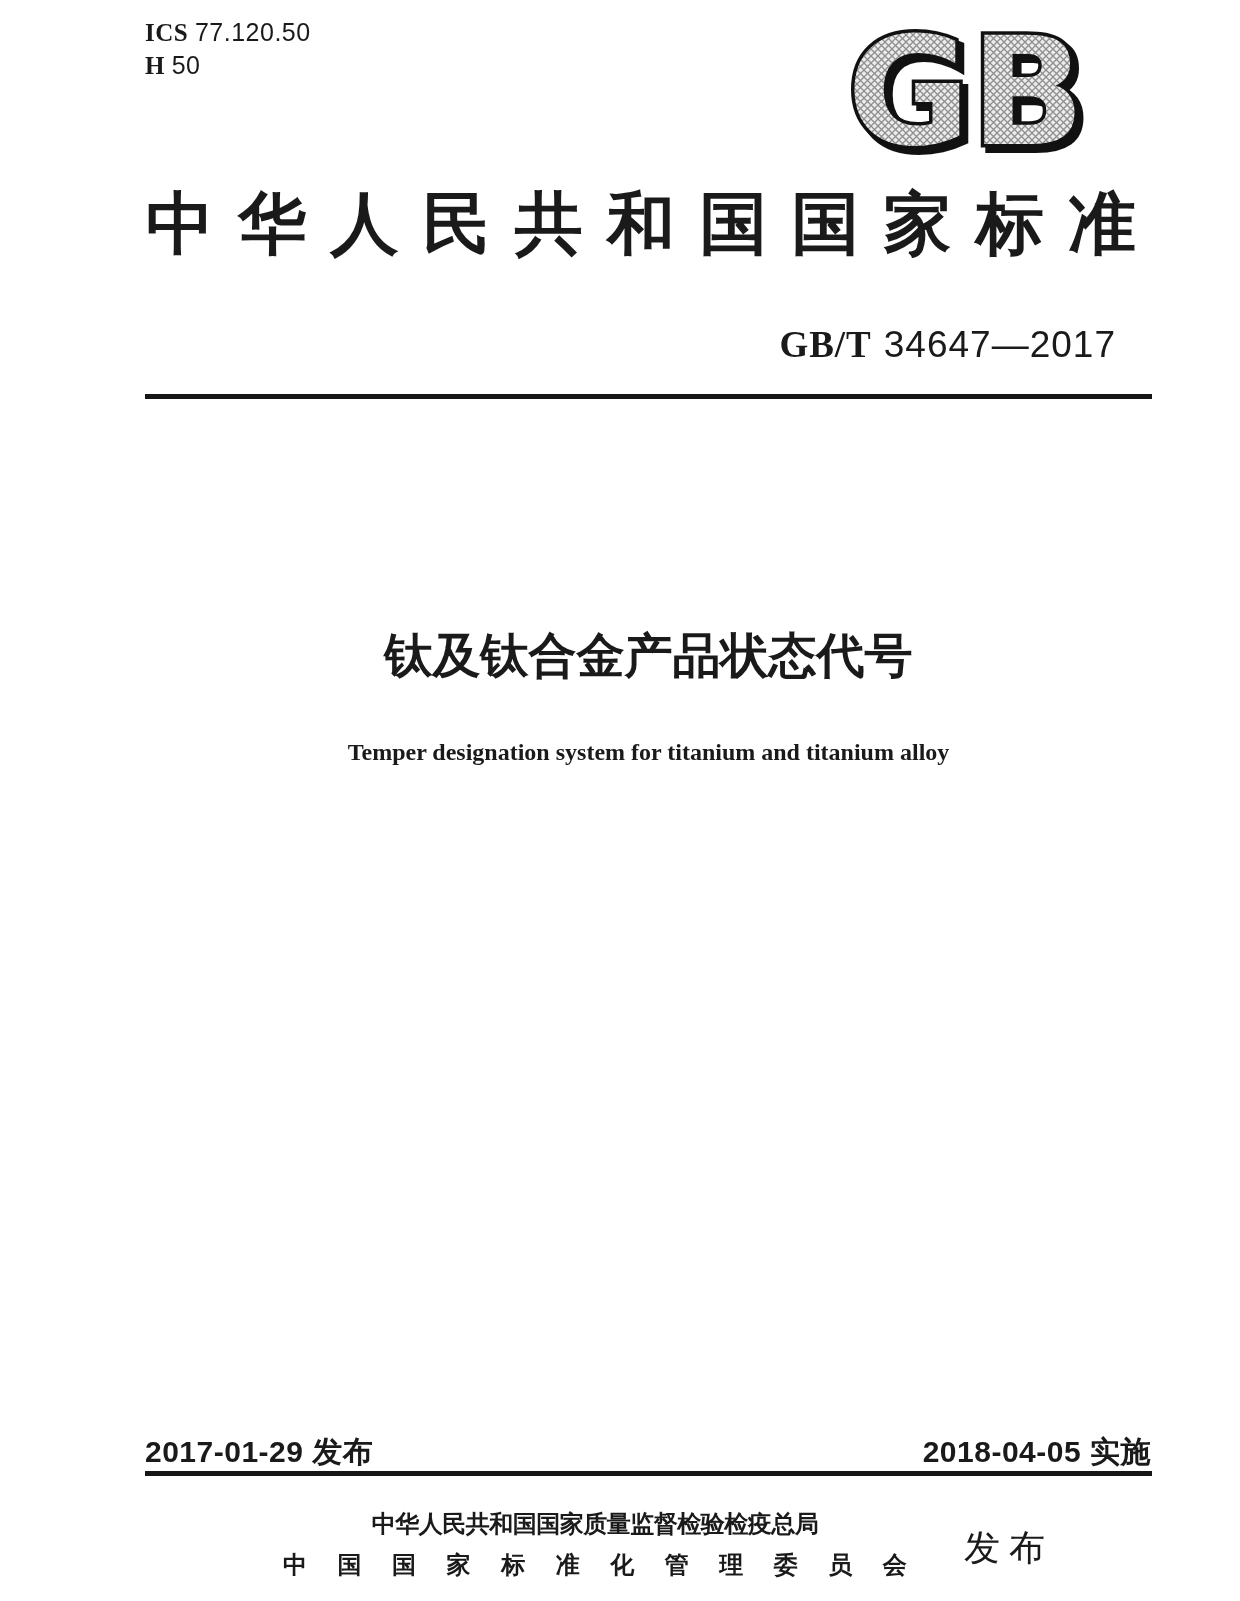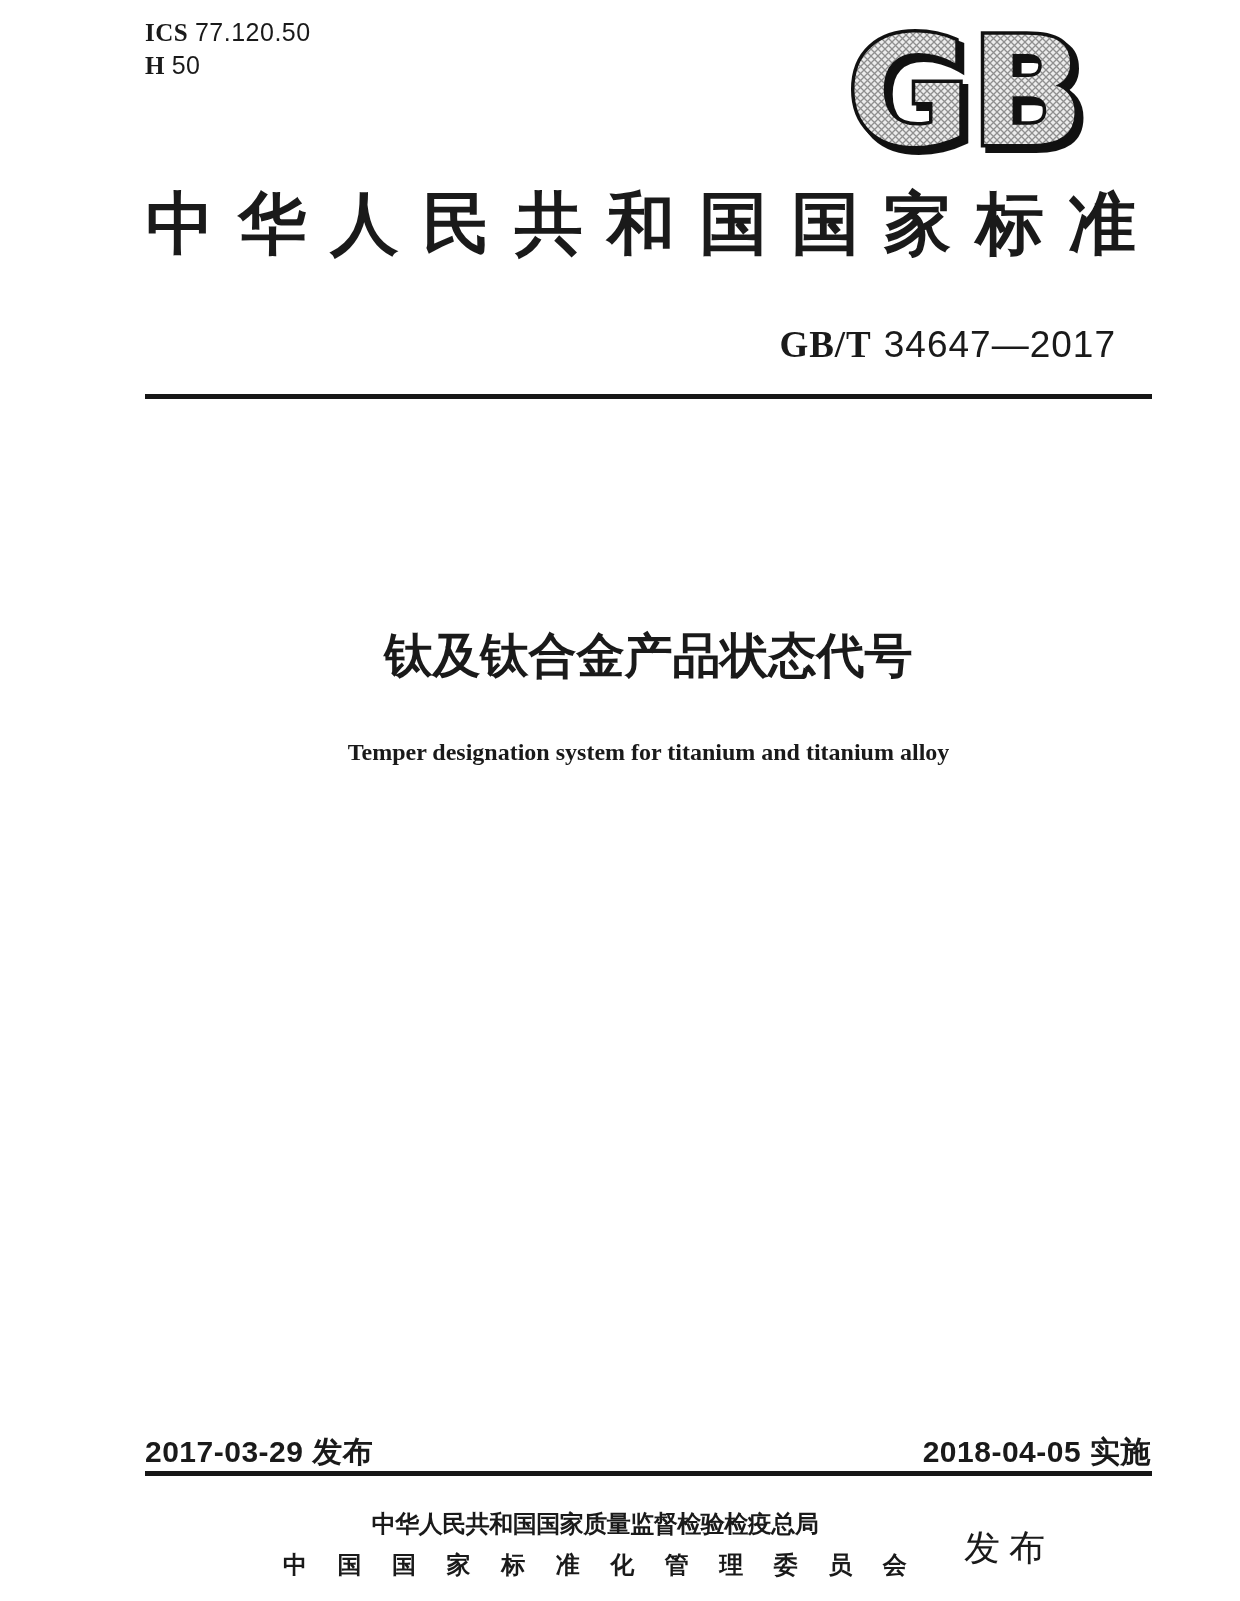--- a/index.html
+++ b/index.html
@@ -204,21 +204,21 @@
 
   <div class="std-number">
     <span class="prefix">GB/T</span><span class="number">34647—2017</span>
   </div>
 
   <div class="rule rule-top"></div>
 
   <div class="cn-title">钛及钛合金产品状态代号</div>
   <div class="en-title">Temper designation system for titanium and titanium alloy</div>
 
-  <div class="date date-issue"><span>2017-03-29</span>&nbsp;<span>发布</span></div>
+  <div class="date date-issue"><span>2017-01-29</span>&nbsp;<span>发布</span></div>
   <div class="date date-impl"><span>2018-04-05</span>&nbsp;<span>实施</span></div>
 
   <div class="rule rule-bottom"></div>
 
   <div class="issuer issuer-line1">中华人民共和国国家质量监督检验检疫总局</div>
   <div class="issuer issuer-line2">
       <span>中</span>
       <span>国</span>
       <span>国</span>
       <span>家</span>

